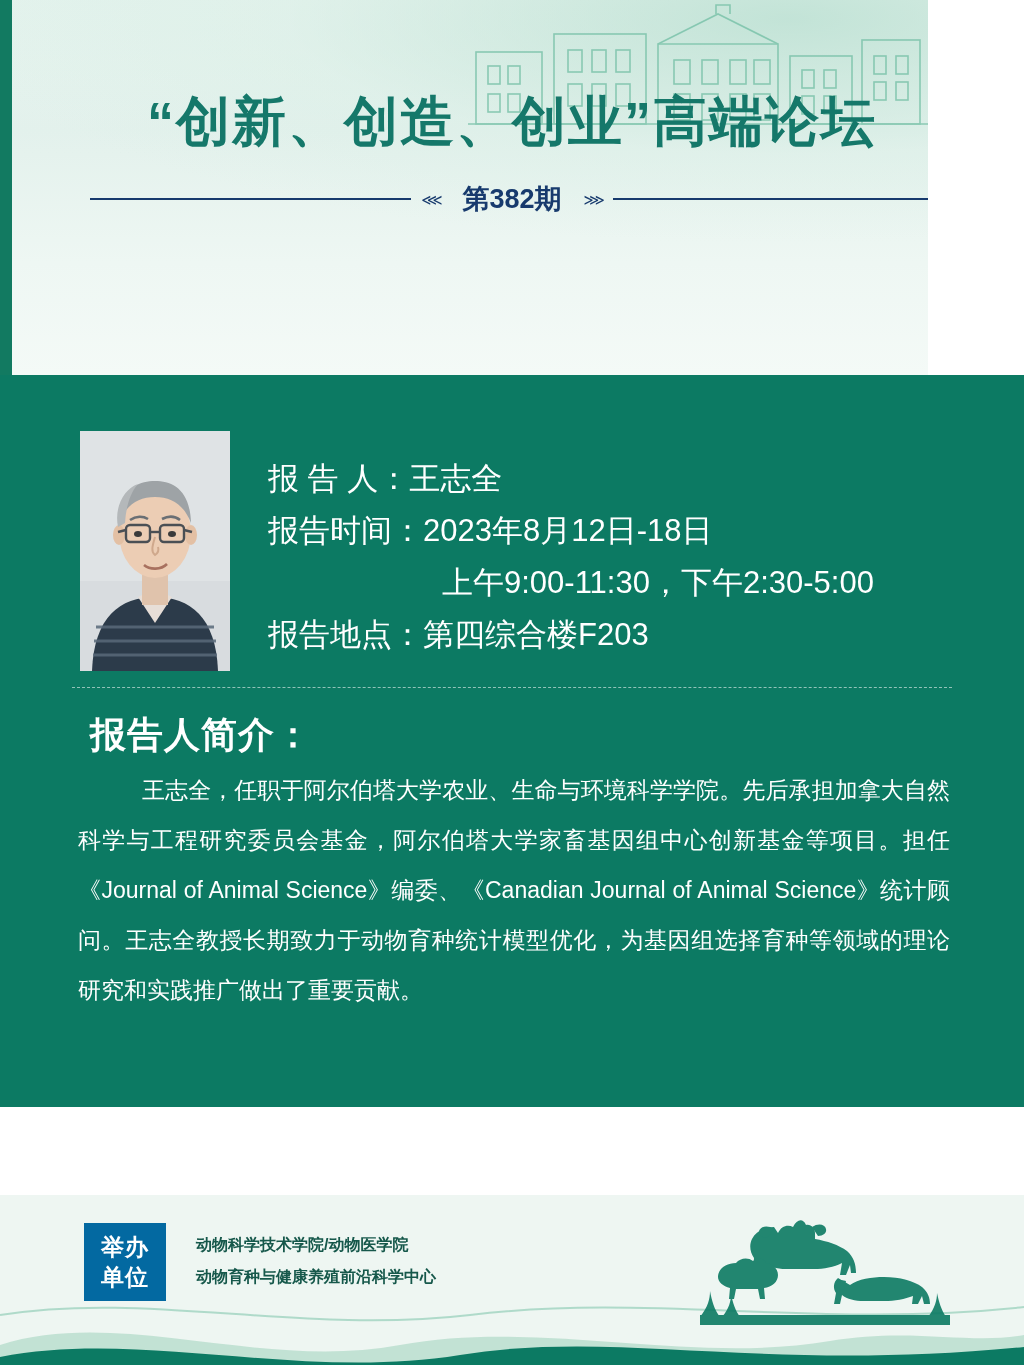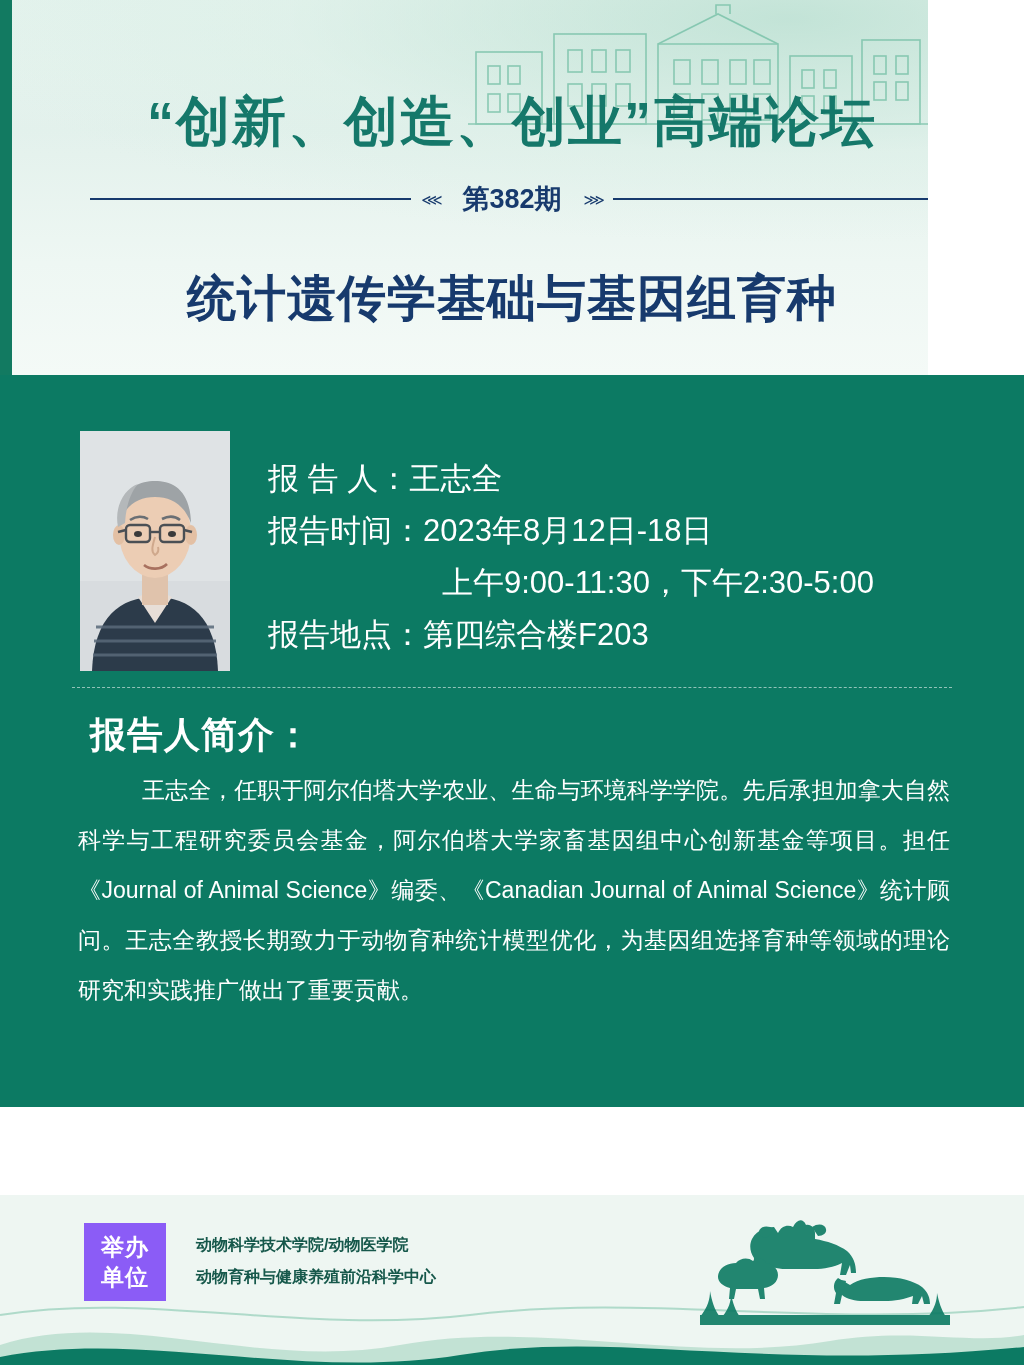--- a/index.html
+++ b/index.html
@@ -170,21 +170,21 @@
   }
   .footer-wave {
     position: absolute;
     left: 0; bottom: 0;
     width: 1024px; height: 170px;
   }
   .footer-badge {
     position: absolute;
     left: 84px; top: 28px;
     width: 82px; height: 78px;
-    background: #8b5cf6;
+    background: #0369a1;
     color: #ffffff;
     font-size: 23px;
     font-weight: bold;
     line-height: 30px;
     display: flex;
     flex-direction: column;
     align-items: center;
     justify-content: center;
     letter-spacing: 1px;
   }
@@ -257,21 +257,20 @@
     <div class="title-main">“创新、创造、创业”高端论坛</div>
 
     <div class="issue-row">
       <div class="issue-line"></div>
       <div class="issue-arrows">⋘</div>
       <div class="issue-text">第382期</div>
       <div class="issue-arrows">⋙</div>
       <div class="issue-line"></div>
     </div>
 
-    <div class="title-sub">统计遗传学基础与基因组育种</div>
   </div>
 
   <div class="mid">
 
     <div class="photo">
       <svg viewBox="0 0 150 240" width="150" height="240" aria-hidden="true">
         <rect x="0" y="0" width="150" height="240" fill="#d8dcdf"></rect>
         <rect x="0" y="0" width="150" height="150" fill="#dfe3e5"></rect>
 
         <path d="M12 240 C14 186 40 166 75 166 C110 166 136 186 138 240 Z" fill="#2c3b4a"></path>

